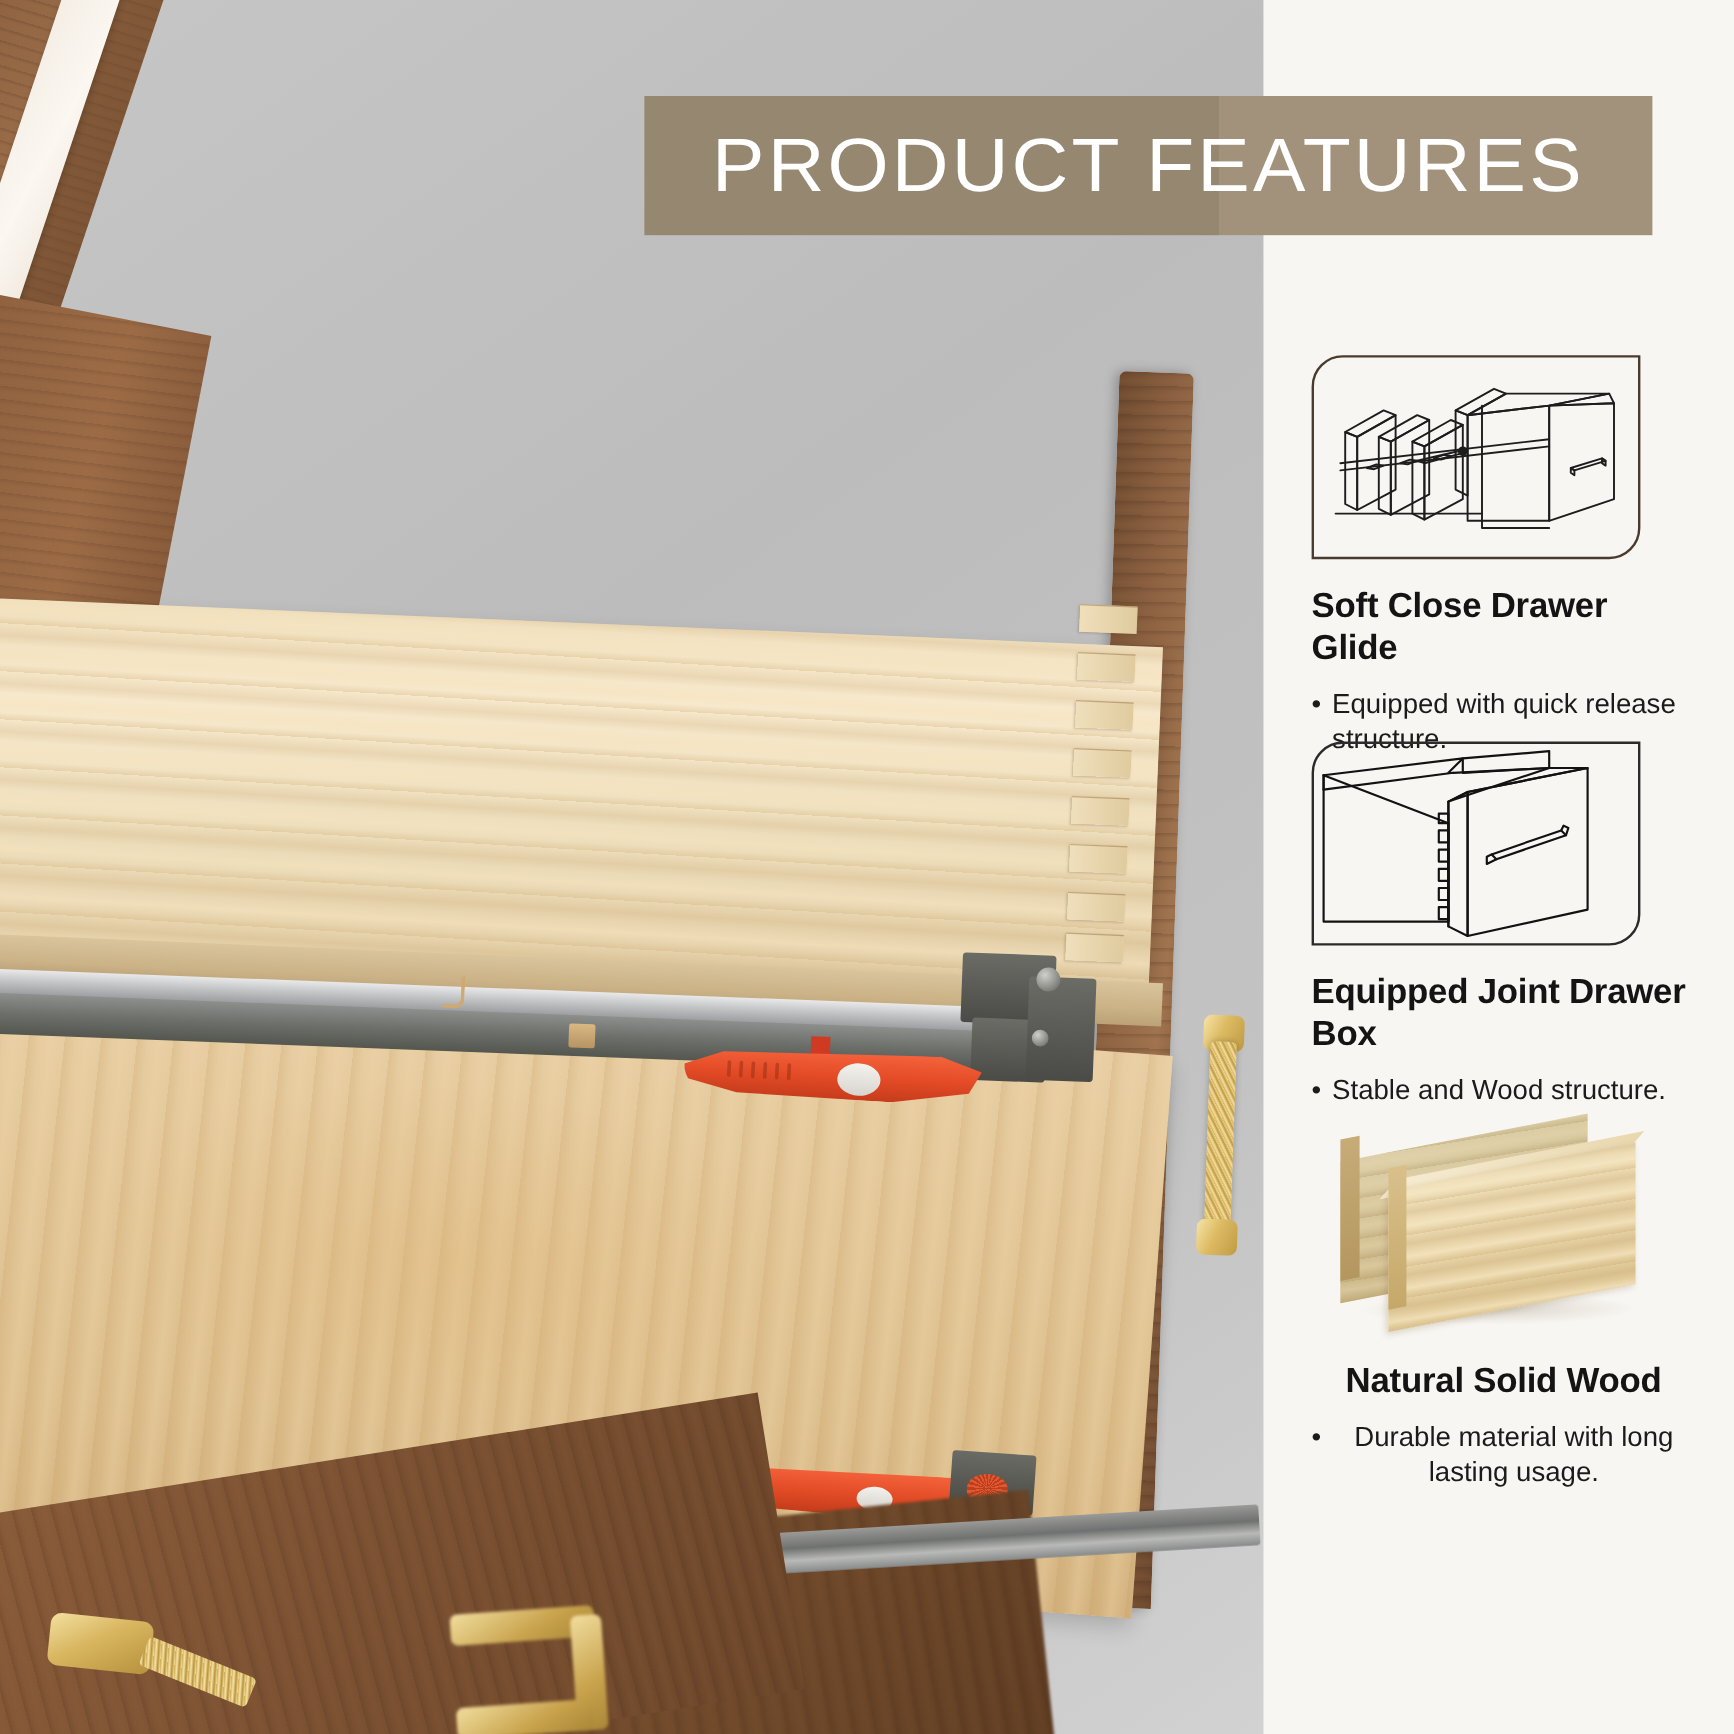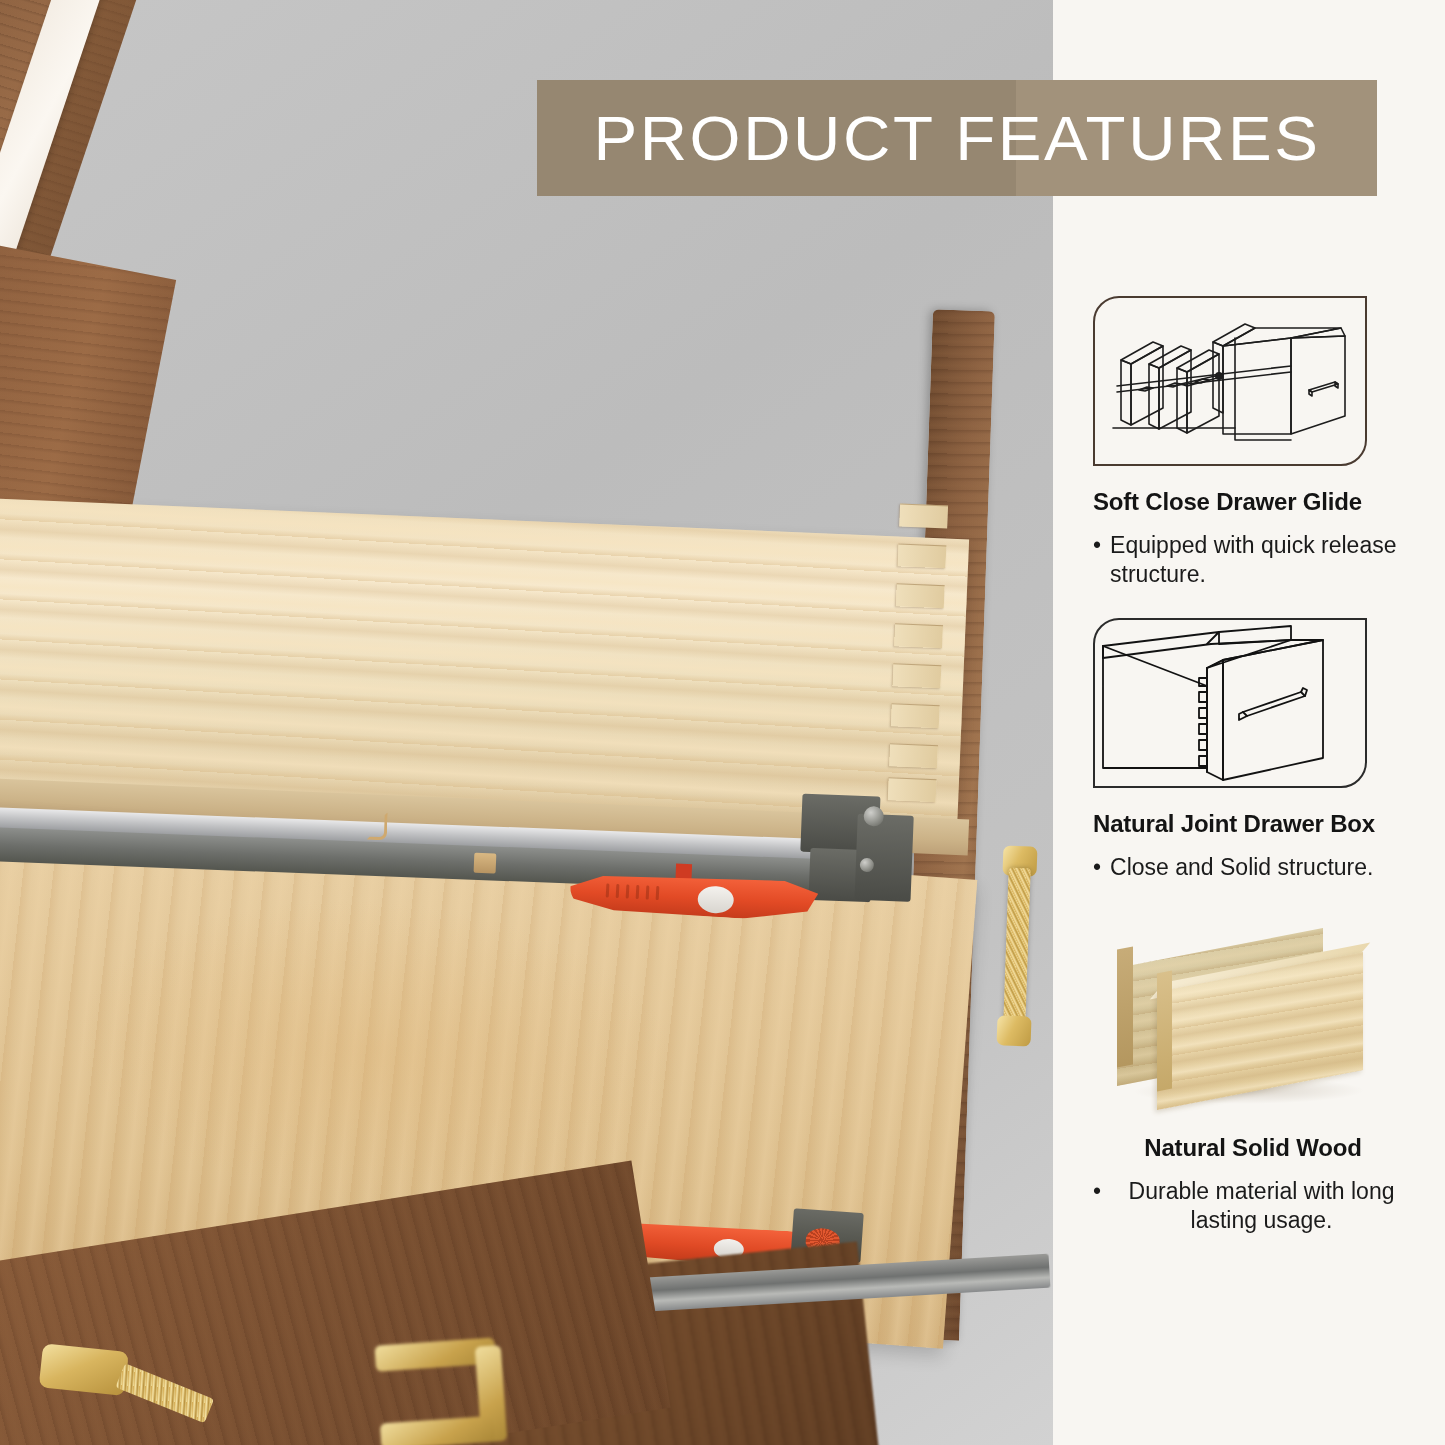--- a/index.html
+++ b/index.html
@@ -173,21 +173,21 @@
   .f3{top:928px;text-align:center;}
 
   .illo-frame{position:relative;width:270px;height:166px;
     border:2px solid #2b2b2b;
     border-radius:26px 0 26px 0;background:transparent;}
   .illo-frame.brown{border-color:#4a3b31;}
   .illo-svg{position:absolute;left:0;top:0;width:270px;height:166px;}
 
   .photo-illo{position:relative;width:290px;height:180px;}
 
-  .feat-title{margin-top:22px;font-size:24px;font-weight:bold;color:#141414;
+  .feat-title{margin-top:22px;font-size:29px;font-weight:bold;color:#141414;
     letter-spacing:-.2px;line-height:1.2;}
   .feat-bullet{margin-top:14px;font-size:23px;color:#1b1b1b;line-height:1.26;
     display:flex;gap:9px;align-items:flex-start;}
   .feat-bullet .dot{font-size:23px;line-height:1.26;}
   .f3 .feat-title{margin-top:26px;}
 
   
   .plank-wrap{position:absolute;left:6px;top:14px;width:280px;height:150px;}
   .plank{position:absolute;
     background:
@@ -392,24 +392,24 @@
         <path d="M104 104 L112 104 L112 114 L104 114 Z"></path>
         <path d="M104 120 L112 120 L112 130 L104 130 Z"></path>
         <path d="M104 136 L112 136 L112 146 L104 146 Z"></path>
         <path d="M104 58 L112 58 L112 66 L104 66 Z"></path>
 
         <path d="M148 92 L206 72 L210 76 L152 96 Z"></path>
         <path d="M148 92 L144 94 L144 100 L152 96"></path>
         <path d="M206 72 L208 68 L212 70 L210 76"></path>
       </svg>
     </div>
-    <div class="feat-title">Natural Joint Drawer Box</div>
+    <div class="feat-title">Equipped Joint Drawer Box</div>
     <div class="feat-bullet">
       <span class="dot">•</span>
-      <span>Close and Solid structure.</span>
+      <span>Stable and Wood structure.</span>
     </div>
   </div>
 
   <div class="feature f3">
     <div class="photo-illo">
       <div class="plank-wrap">
         <div class="plank-shadow"></div>
         <div class="plank plank-back"></div>
         <div class="plank-back-edge"></div>
         <div class="plank-top"></div>

